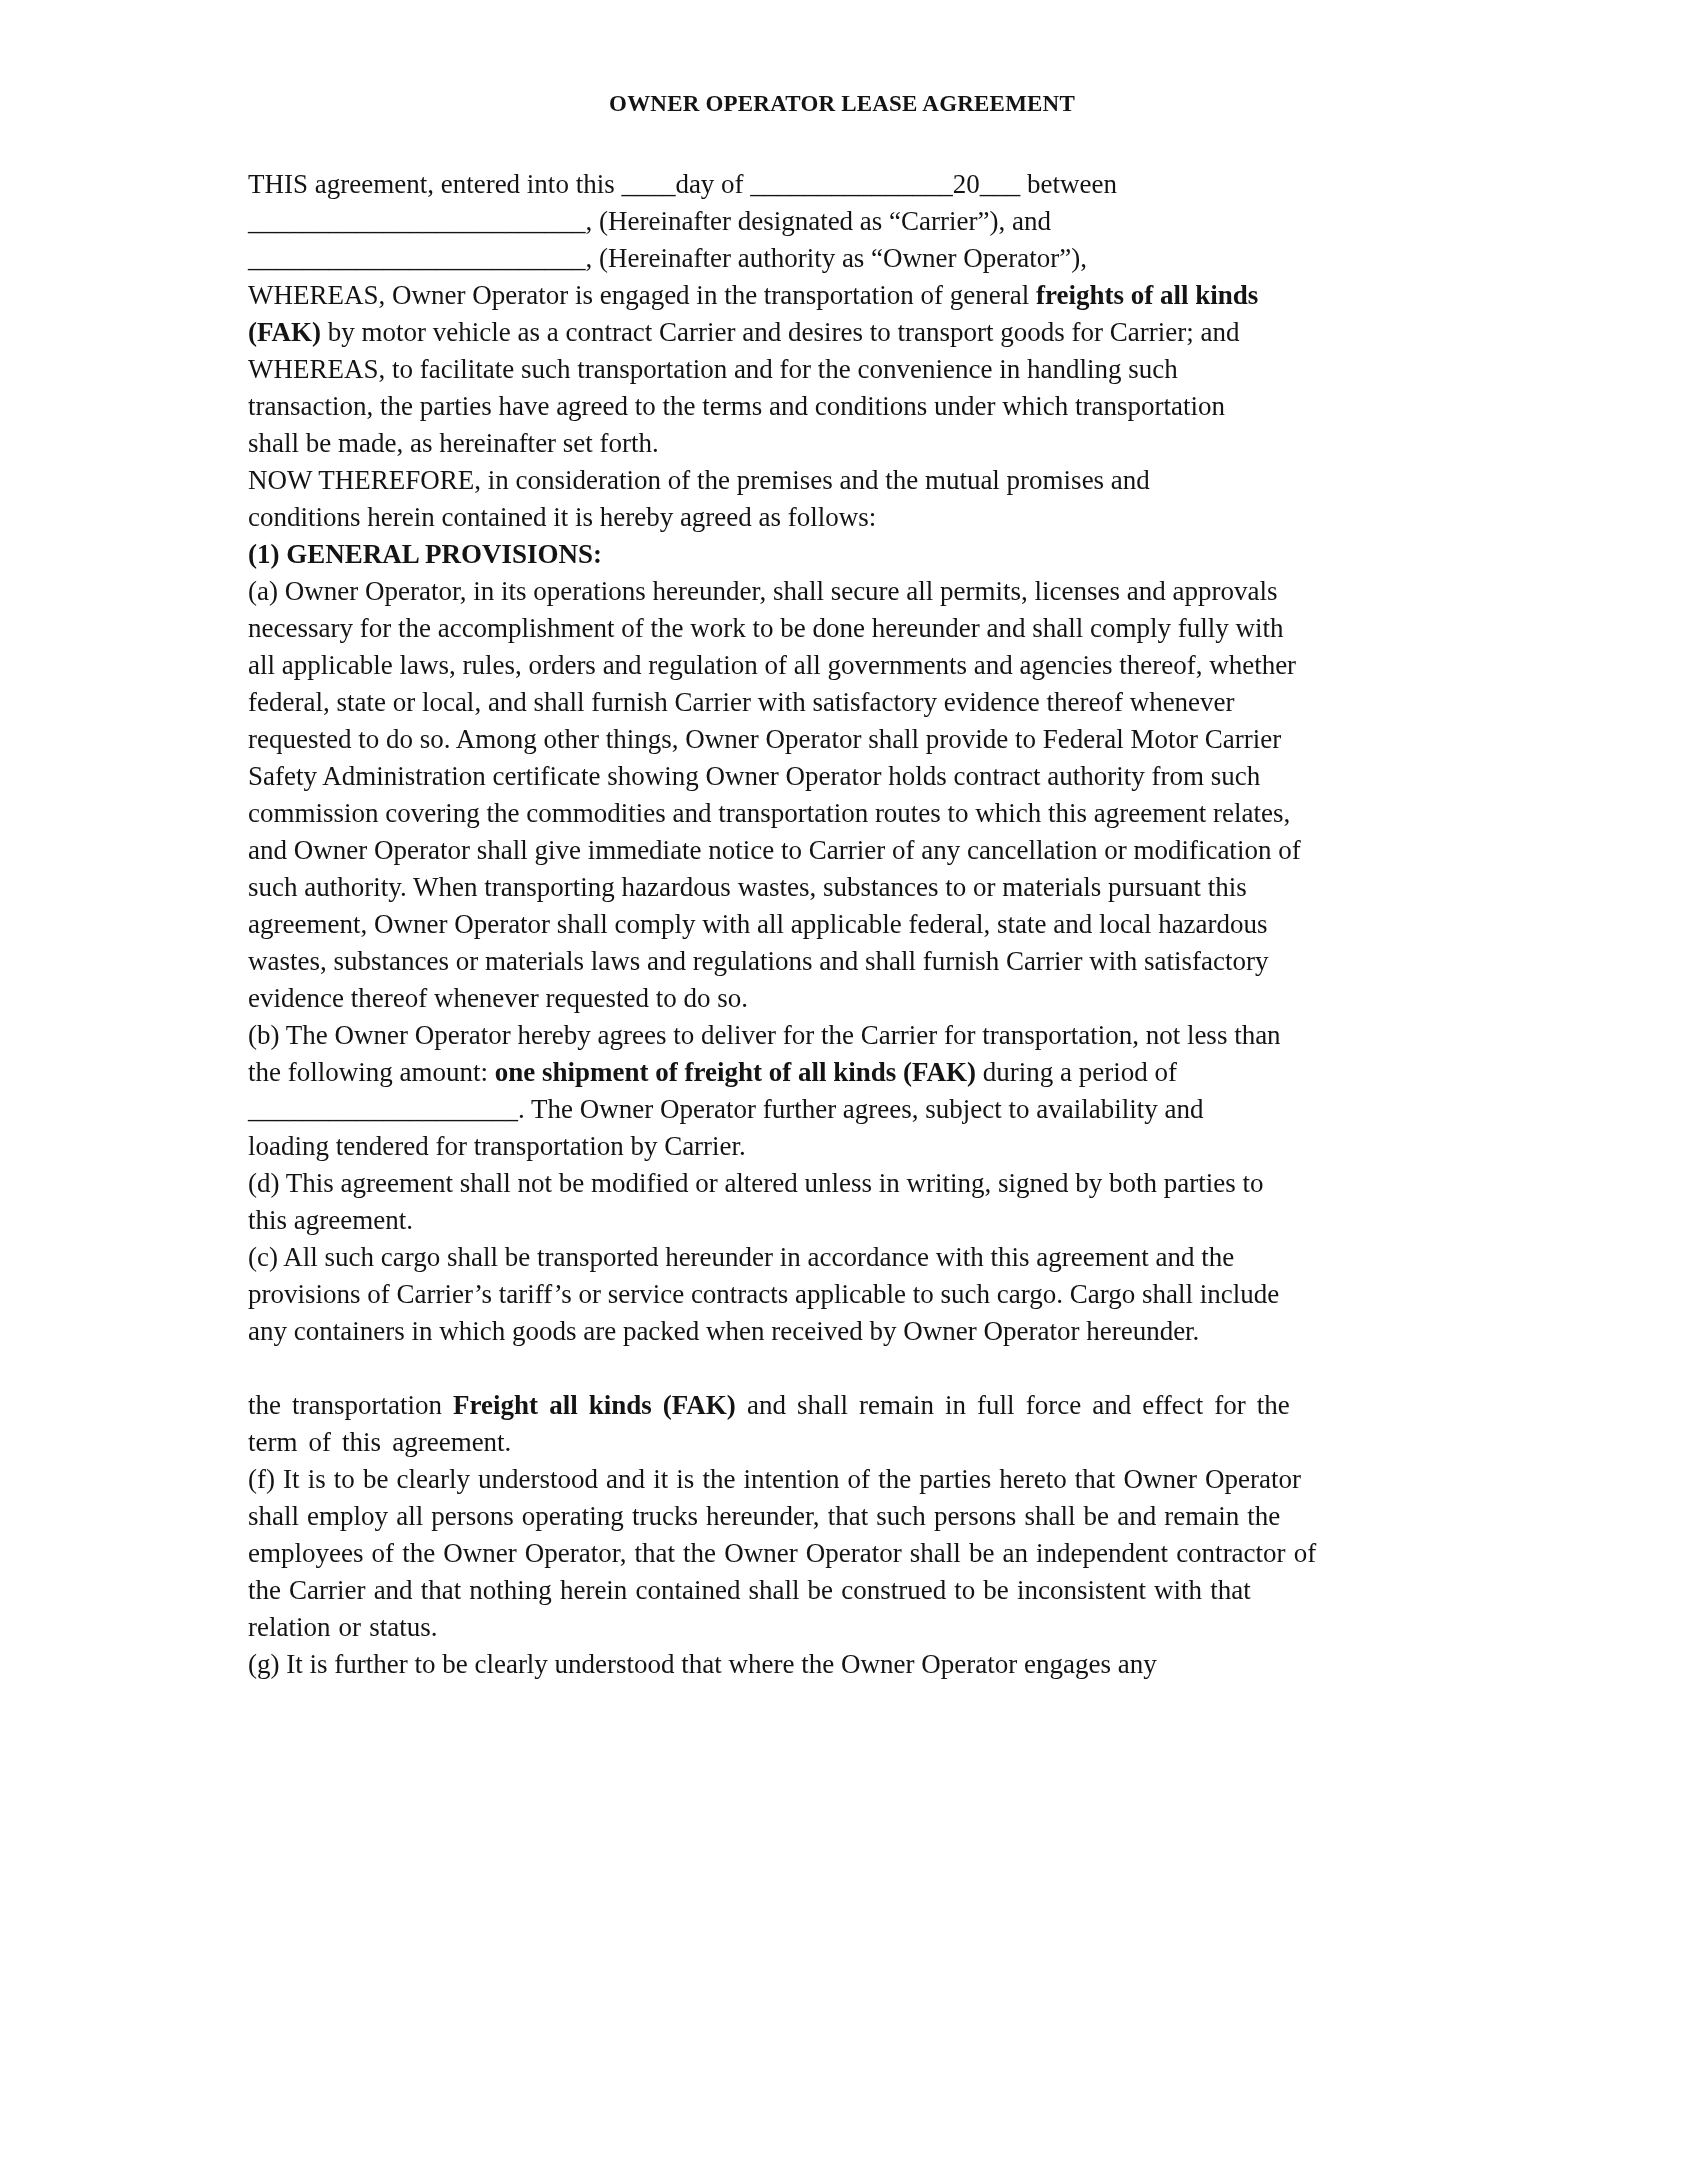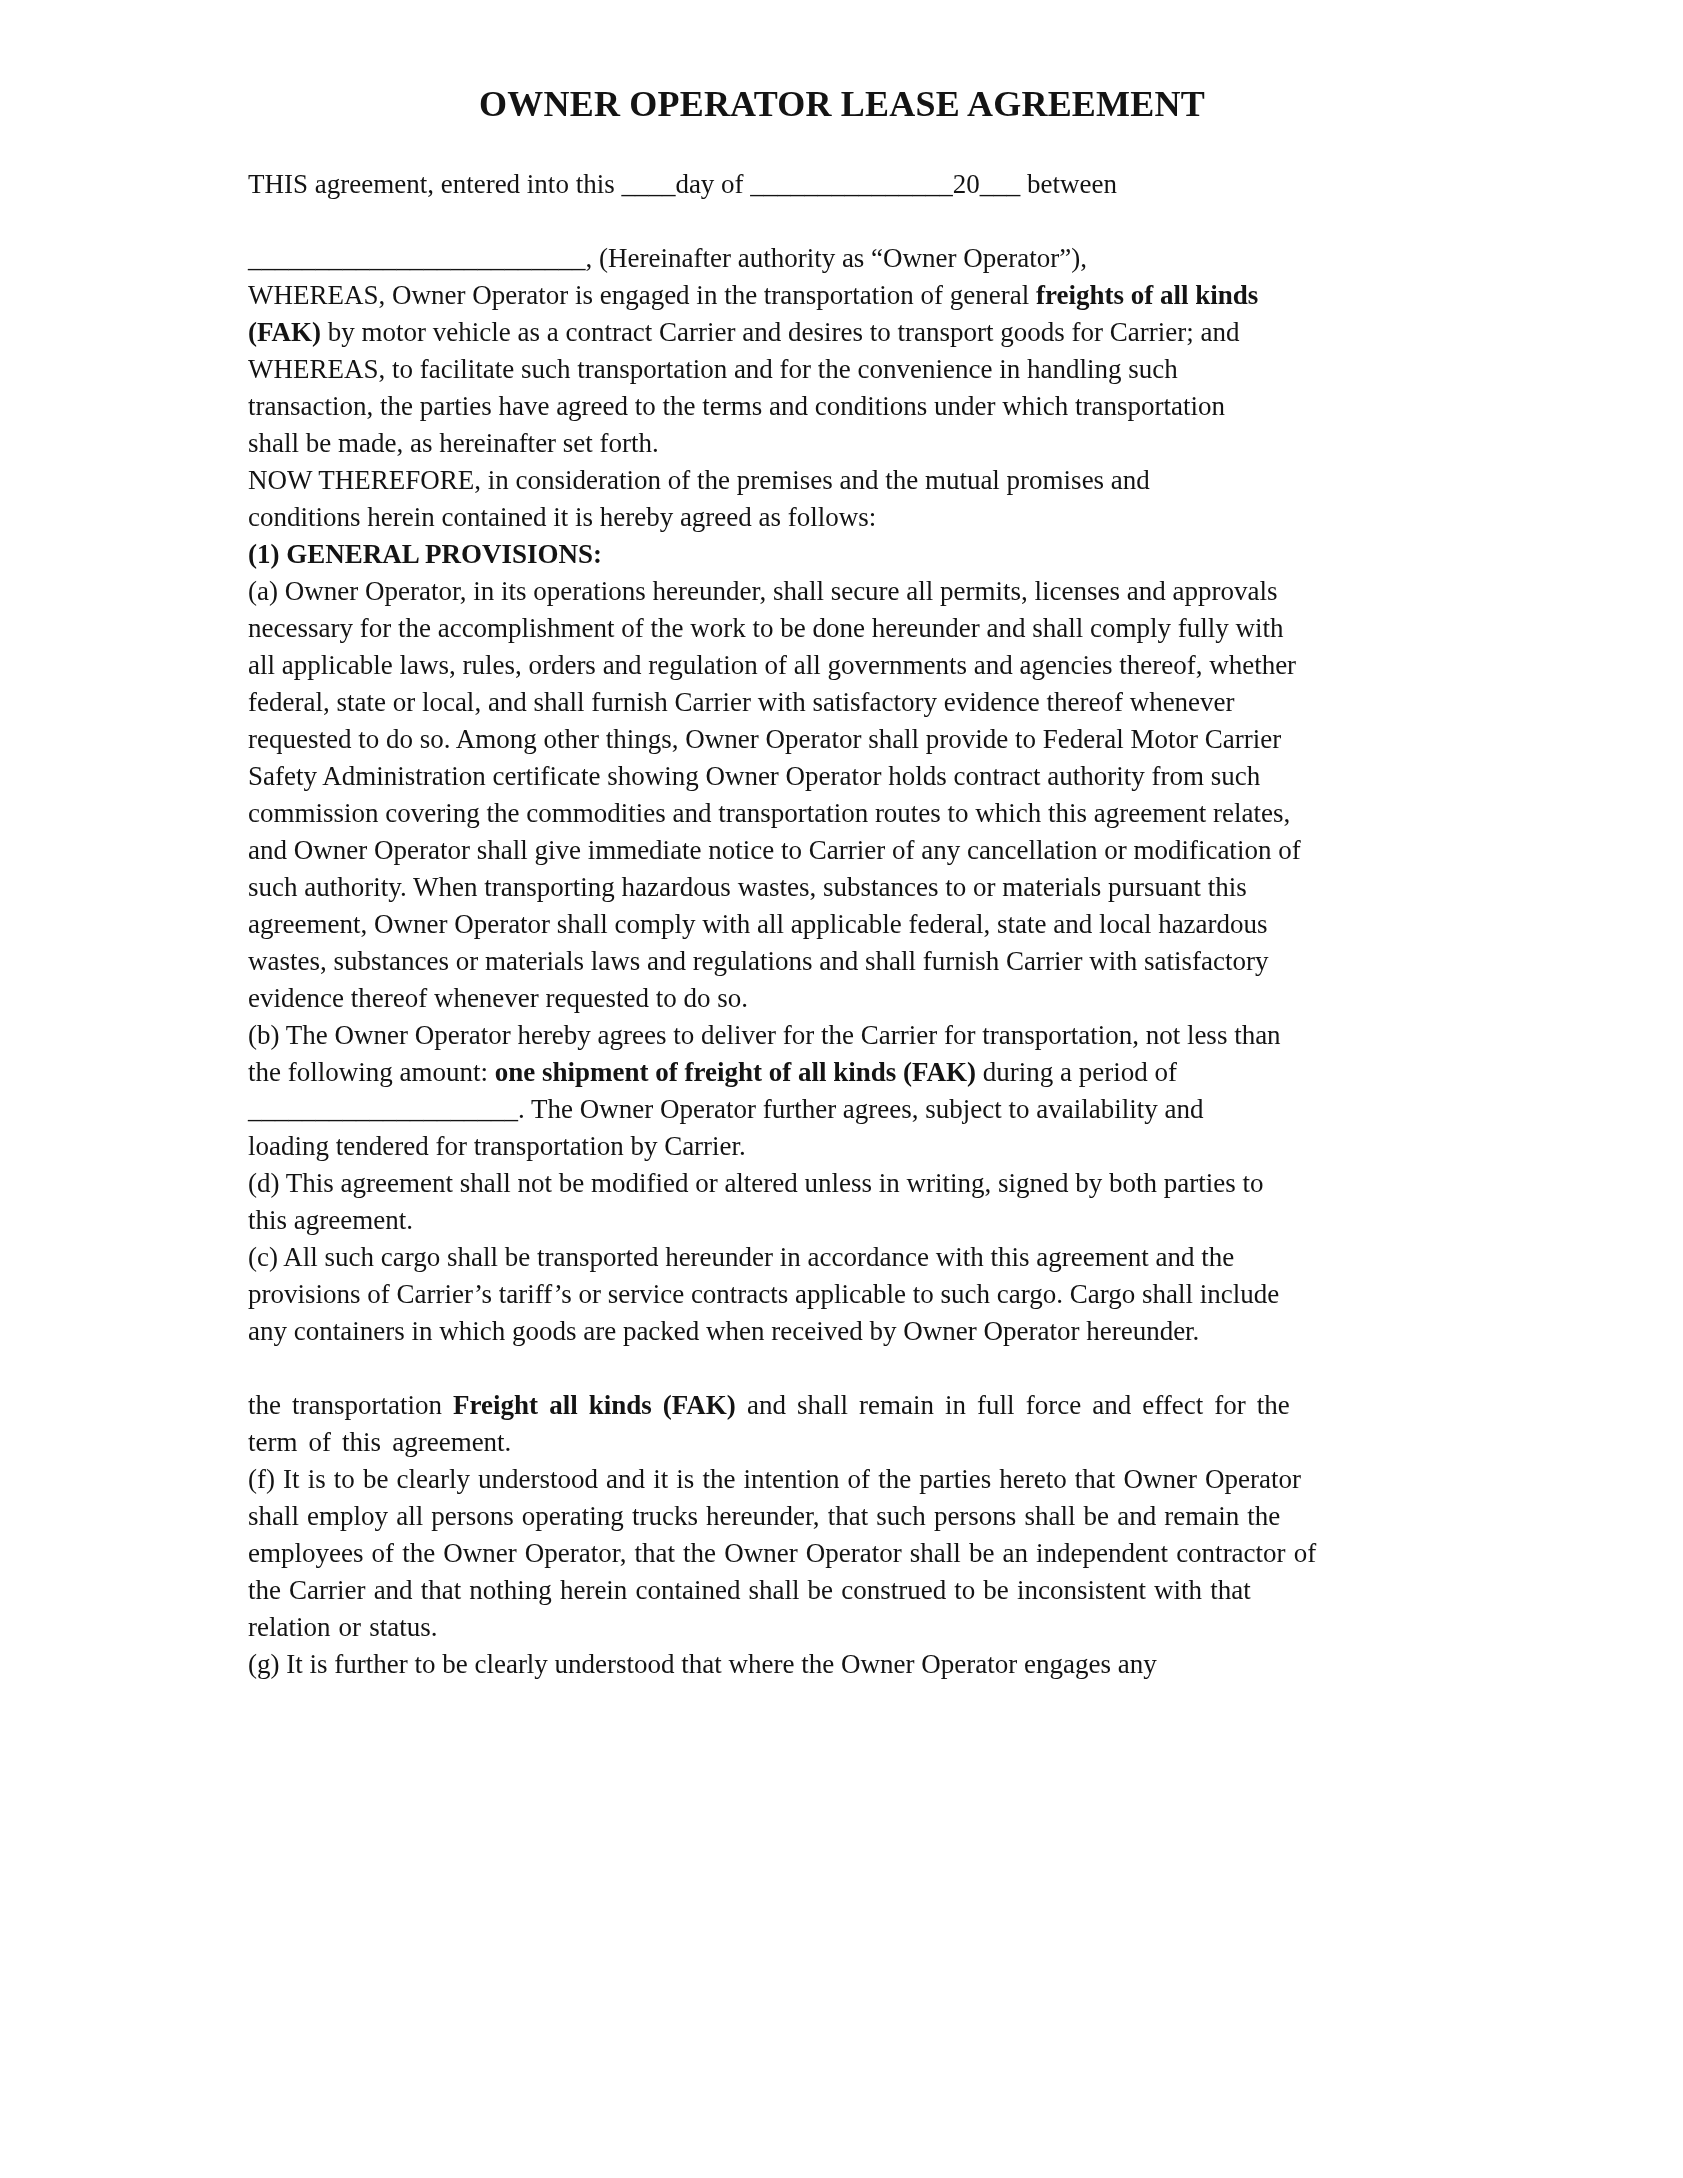--- a/index.html
+++ b/index.html
@@ -22,21 +22,21 @@
   }
   .content {
     position: absolute;
     left: 248px;
     top: 84px;
     width: 1238px;
   }
   .doc-title {
     width: 1188px;
     margin: 0 0 42px 0;
-    font-size: 36px;
+    font-size: 23px;
     line-height: 40px;
     font-weight: bold;
     text-align: center;
     letter-spacing: 0.2px;
   }
   p.para {
     margin: 0;
     font-size: 27px;
     line-height: 37px;
     text-align: left;
@@ -54,21 +54,21 @@
   .seg-bold       { font-weight: bold; }
 </style>
 </head>
 <body>
 
 <div class="page">
   <div class="content">
 
     <h1 class="doc-title">OWNER OPERATOR LEASE AGREEMENT</h1>
 
-    <p class="para p-intro"><span>THIS agreement, entered into this ____day of _______________20___ between</span><br><br><span>_________________________, (Hereinafter authority as “Owner Operator”),</span></p>
+    <p class="para p-intro"><span>THIS agreement, entered into this ____day of _______________20___ between</span><br><span>_________________________, (Hereinafter designated as “Carrier”), and</span><br><span>_________________________, (Hereinafter authority as “Owner Operator”),</span></p>
 
 
     <p class="para p-whereas"><span>WHEREAS, Owner Operator is engaged in the transportation of general </span><span class="seg-bold">freights of all kinds</span><br><span class="seg-bold">(FAK)</span><span> by motor vehicle as a contract Carrier and desires to transport goods for Carrier; and</span><br><span>WHEREAS, to facilitate such transportation and for the convenience in handling such</span><br><span>transaction, the parties have agreed to the terms and conditions under which transportation</span><br><span>shall be made, as hereinafter set forth.</span><br><span>NOW THEREFORE, in consideration of the premises and the mutual promises and</span><br><span>conditions herein contained it is hereby agreed as follows:</span><br><span class="seg-bold">(1) GENERAL PROVISIONS:</span></p>
 
     <p class="para p-clause-a"><span>(a) Owner Operator, in its operations hereunder, shall secure all permits, licenses and approvals</span><br><span>necessary for the accomplishment of the work to be done hereunder and shall comply fully with</span><br><span>all applicable laws, rules, orders and regulation of all governments and agencies thereof, whether</span><br><span>federal, state or local, and shall furnish Carrier with satisfactory evidence thereof whenever</span><br><span>requested to do so. Among other things, Owner Operator shall provide to Federal Motor Carrier</span><br><span>Safety Administration certificate showing Owner Operator holds contract authority from such</span><br><span>commission covering the commodities and transportation routes to which this agreement relates,</span><br><span>and Owner Operator shall give immediate notice to Carrier of any cancellation or modification of</span><br><span>such authority. When transporting hazardous wastes, substances to or materials pursuant this</span><br><span>agreement, Owner Operator shall comply with all applicable federal, state and local hazardous</span><br><span>wastes, substances or materials laws and regulations and shall furnish Carrier with satisfactory</span><br><span>evidence thereof whenever requested to do so.</span></p>
 
     <p class="para p-clause-b"><span>(b) The Owner Operator hereby agrees to deliver for the Carrier for transportation, not less than</span><br><span>the following amount: </span><span class="seg-bold">one shipment of freight of all kinds (FAK)</span><span> during a period of</span><br><span>____________________. The Owner Operator further agrees, subject to availability and</span><br><span>loading tendered for transportation by Carrier.</span></p>
 
     <p class="para p-clause-d"><span>(d) This agreement shall not be modified or altered unless in writing, signed by both parties to</span><br><span>this agreement.</span></p>
 

